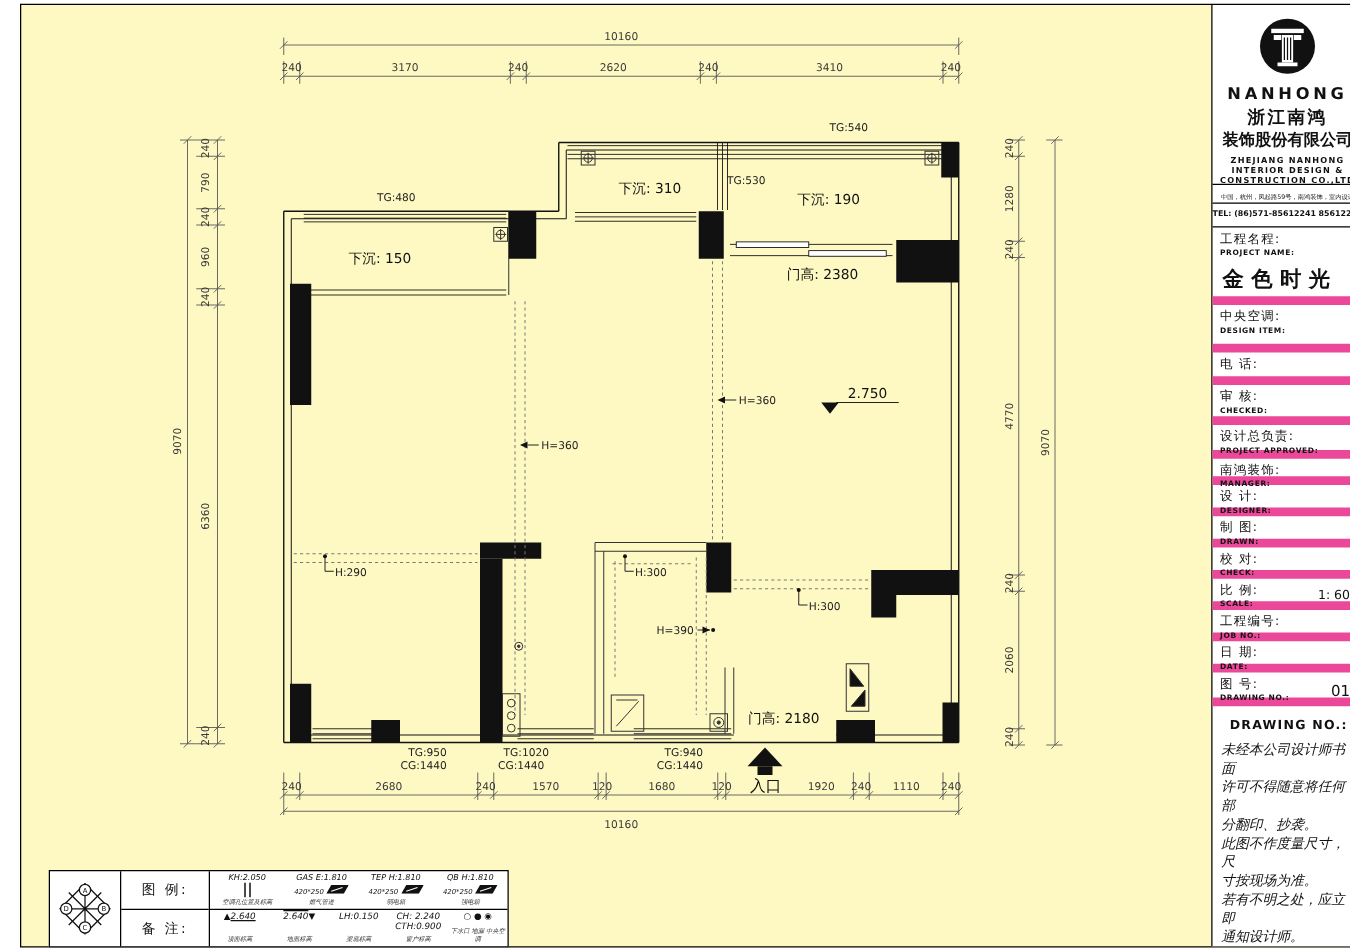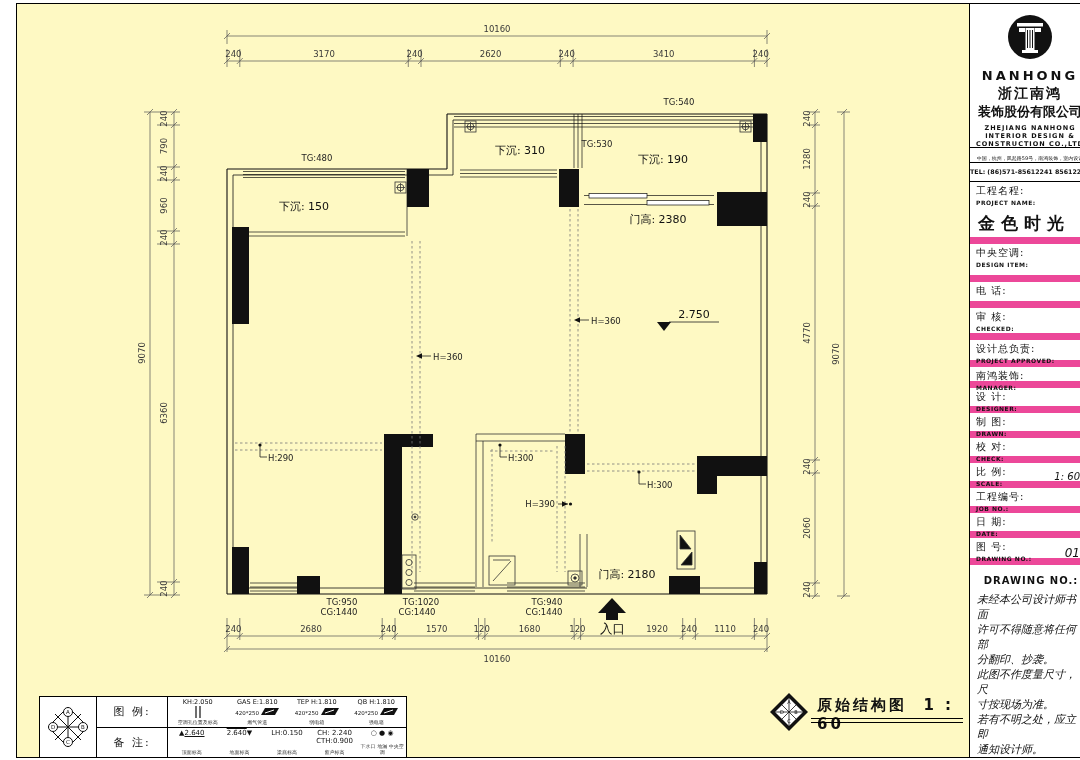--- a/index.html
+++ b/index.html
@@ -15,32 +15,32 @@
   .tb .row{border-bottom:7px solid #ec4899;padding:2px 0 0 6px;position:relative;box-sizing:border-box;flex:0 0 auto;}
   .tb .cn{font-size:10px;letter-spacing:1px;}
   .tb .en{font-size:6px;font-weight:bold;letter-spacing:.5px;margin-top:1px;}
   .tb-logo{height:144px;text-align:center;border-bottom:1px solid #000;padding-top:10px;box-sizing:border-box;}
   .tb-logo .nh{font-size:13px;font-weight:bold;letter-spacing:3px;margin-top:4px;}
   .tb-logo .cn1{font-size:14px;font-weight:bold;letter-spacing:2px;margin-top:2px;}
   .tb-logo .cn2{font-size:13px;font-weight:bold;}
   .tb-logo .en1{font-size:6.5px;font-weight:bold;letter-spacing:1px;margin-top:3px;}
   .tb-addr{height:22px;font-size:5px;text-align:center;line-height:20px;border-bottom:1px solid #000;overflow:hidden;}
   .tb-tel{height:20px;font-size:6.3px;font-weight:bold;text-align:center;line-height:18px;border-bottom:1px solid #000;}
-  .tb-val{position:absolute;right:10px;top:8px;font-size:10px;font-style:italic;}
+  .tb-val{position:absolute;right:10px;top:8px;font-size:10px;}
   .proj-val{font-size:17px;font-weight:bold;letter-spacing:6px;margin:6px 0 4px 2px;}
   .notice{flex:1;padding:6px 5px 0 7px;box-sizing:border-box;}
   .notice .nt{font-size:10px;font-weight:bold;letter-spacing:1px;text-align:center;margin:4px 0 6px 0;}
   .notice .nl{font-size:11px;line-height:15px;font-style:italic;}
   
   .legend{position:absolute;left:22px;top:692px;width:368px;height:62px;border:1.2px solid #000;display:flex;box-sizing:border-box;background:#fff;}
   .lg-compass{width:56px;border-right:1px solid #000;display:flex;align-items:center;justify-content:center;}
   .lg-labels{width:70px;border-right:1px solid #000;display:flex;flex-direction:column;}
   .lg-labels div{flex:1;display:flex;align-items:center;justify-content:center;font-size:11px;letter-spacing:2px;}
   .lg-labels div:first-child{border-bottom:1px solid #000;}
-  .lg-content{flex:1;display:flex;flex-direction:column;}
+  .lg-content{flex:1;display:flex;flex-direction:column;font-style:italic;}
   .lg-row{flex:1;display:flex;align-items:stretch;}
   .lg-row.top{border-bottom:1px solid #000;}
   .lg-item{flex:1;position:relative;font-size:6.5px;text-align:center;padding-top:1px;}
   .lg-item .l1{font-size:6.5px;}
   .lg-item .l2{font-size:5.5px;}
   .lg-item .cap{font-size:5px;color:#333;position:absolute;bottom:2px;left:0;right:0;}
   .n-val{font-size:7px;}
   .tri{font-size:7px;}
   
   .stamp{position:absolute;left:752px;top:686px;width:198px;height:52px;}
@@ -323,36 +323,20 @@
           <div class="cap">窗户标高</div>
         </div>
         <div class="lg-item">
           <span class="n-val">○ ● ◉</span>
           <div class="cap">下水口 地漏 中央空调</div>
         </div>
       </div>
     </div>
   </div>
 
-  <div class="stamp">
-    <svg width="40" height="40" style="position:absolute;left:0;top:2px">
-      <polygon points="20,1 39,20 20,39 1,20" fill="#111"></polygon>
-      <polygon points="20,6 34,20 20,34 6,20" fill="#fff"></polygon>
-      <path d="M20,6 L20,34 M6,20 L34,20 M11,11 L29,29 M29,11 L11,29" stroke="#111" stroke-width="0.8"></path>
-      <g font-size="5" fill="#111" text-anchor="middle" font-family="DejaVu Sans,sans-serif">
-        <text x="20" y="12">A</text>
-          <text x="27" y="22">B</text>
-          <text x="20" y="31">C</text>
-          <text x="13" y="22">D</text>
-      </g>
-    </svg>
-    <div class="st-title"><span>原始结构图</span>&nbsp;&nbsp;<span>1 : 60</span></div>
-    <div class="ul1"></div>
-    <div class="ul2"></div>
-  </div>
 
   <div class="tb">
     <div class="tb-logo">
       <svg width="46" height="46" viewBox="0 0 46 46">
         <circle cx="23" cy="23" r="22" fill="#111"></circle>
         <rect x="10" y="9" width="26" height="3.5" fill="#fff"></rect>
         <rect x="12" y="14" width="6" height="4" fill="#fff"></rect>
         <rect x="28" y="14" width="6" height="4" fill="#fff"></rect>
         <rect x="18.5" y="14" width="9" height="22" fill="#fff"></rect>
         <path d="M20.5,16 V34 M23,16 V34 M25.5,16 V34" stroke="#111" stroke-width="1"></path>

